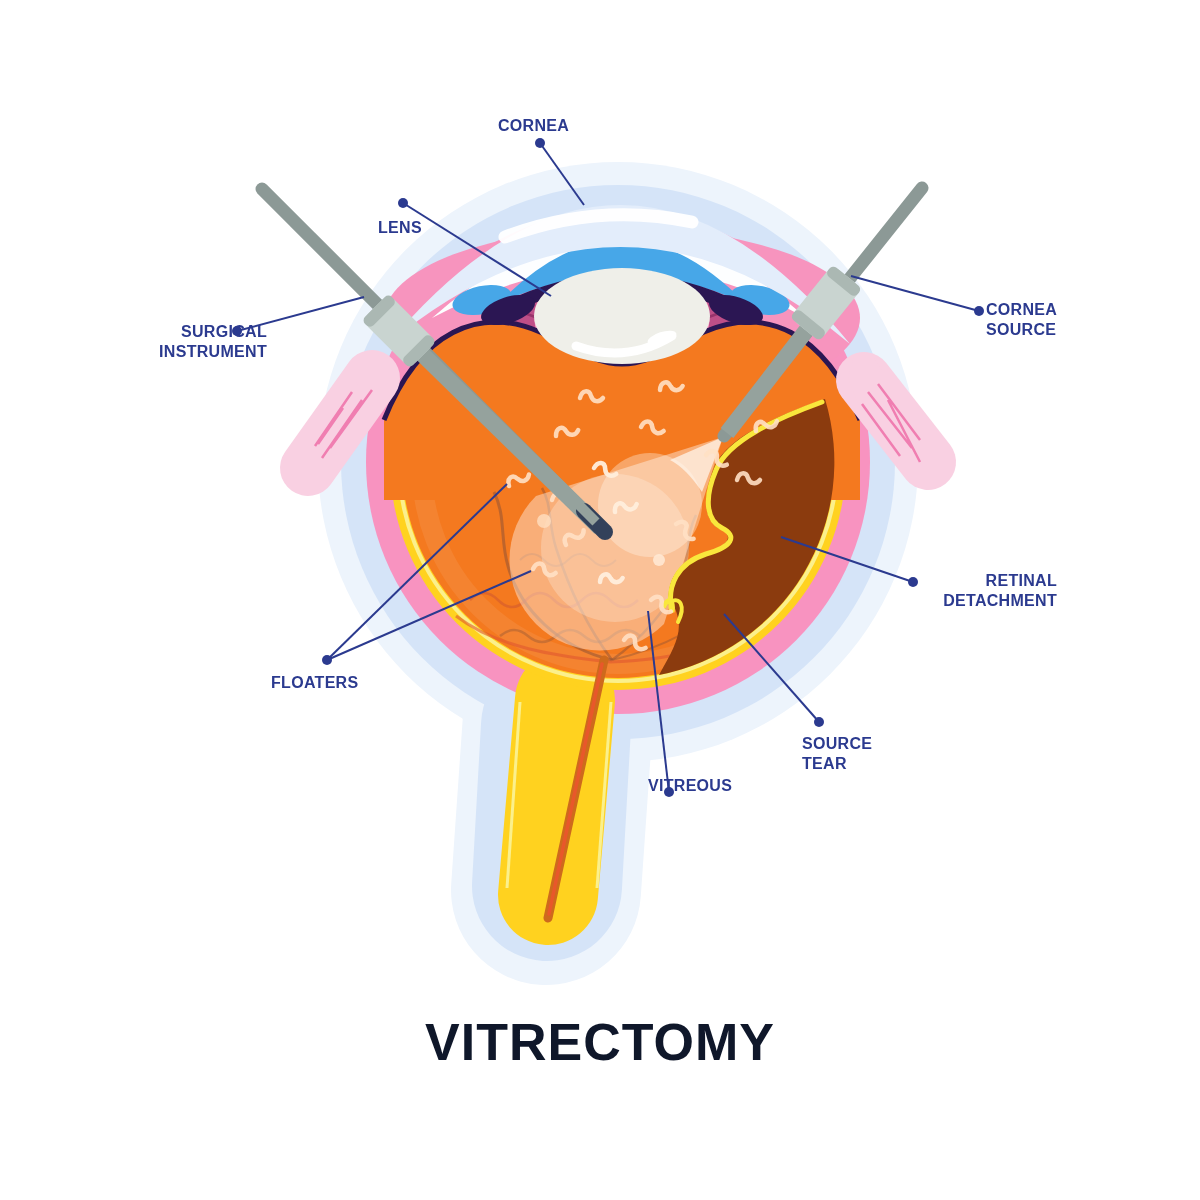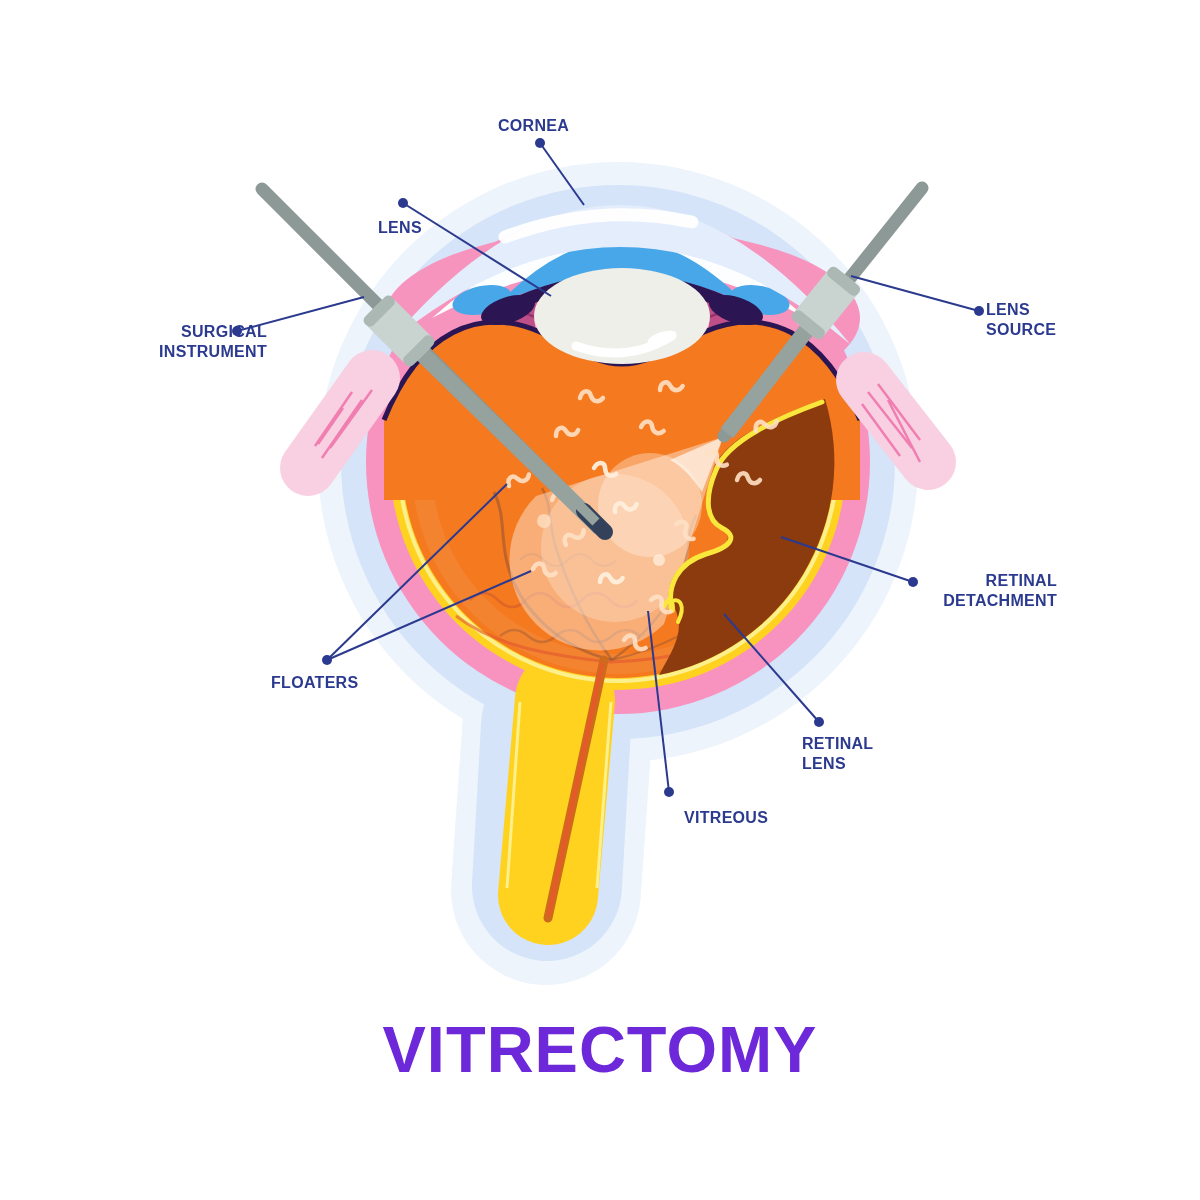--- a/index.html
+++ b/index.html
@@ -18,23 +18,23 @@
     font-weight:700;
     font-size:16px;
     line-height:20px;
     letter-spacing:.3px;
     white-space:normal;
   }
   #title{
     position:absolute;
     left:0;top:1012px;width:1200px;
     text-align:center;
-    color:#6d28d9;
+    color:#0f172a;
     font-weight:800;
-    font-size:65px;
+    font-size:52px;
     letter-spacing:1px;
   }
 </style>
 </head>
 <body>
 
 <div id="stage">
 
 <svg id="diagram-svg" width="1200" height="1200" viewBox="0 0 1200 1200">
 
@@ -199,20 +199,20 @@
     <line x1="819" y1="722" x2="724" y2="614"></line>
         <circle cx="819" cy="722" r="5" stroke="none"></circle>
     <line x1="669" y1="792" x2="648" y2="611"></line>
         <circle cx="669" cy="792" r="5" stroke="none"></circle>
   </g>
 </svg>
 
   <div class="lbl" style="left:498px;top:116px;width:90px;">CORNEA</div>
   <div class="lbl" style="left:378px;top:175px;width:60px;margin-top:43px;">LENS</div>
   <div class="lbl" style="left:145px;top:322px;width:122px;text-align:right;">SURGICAL INSTRUMENT</div>
-  <div class="lbl" style="left:986px;top:300px;width:80px;">LENS SOURCE</div>
+  <div class="lbl" style="left:986px;top:300px;width:80px;">CORNEA SOURCE</div>
   <div class="lbl" style="left:271px;top:673px;width:100px;">FLOATERS</div>
   <div class="lbl" style="left:927px;top:571px;width:130px;text-align:right;">RETINAL DETACHMENT</div>
-  <div class="lbl" style="left:802px;top:734px;width:90px;">RETINAL LENS</div>
-  <div class="lbl" style="left:648px;top:808px;width:100px;margin-left:36px;">VITREOUS</div>
+  <div class="lbl" style="left:802px;top:734px;width:90px;">SOURCE TEAR</div>
+  <div class="lbl" style="left:648px;top:776px;width:100px;">VITREOUS</div>
 
   <div id="title">VITRECTOMY</div>
 </div>
 
 </body></html>

